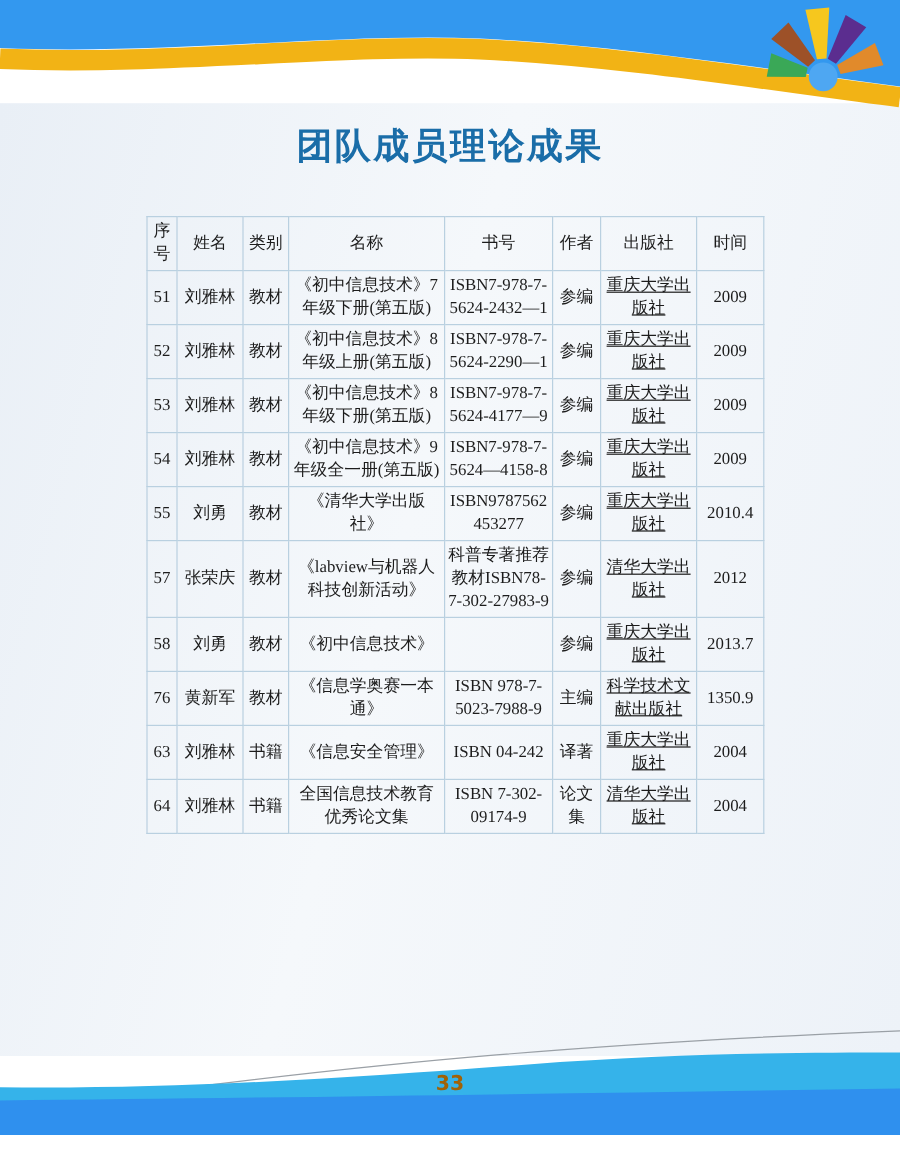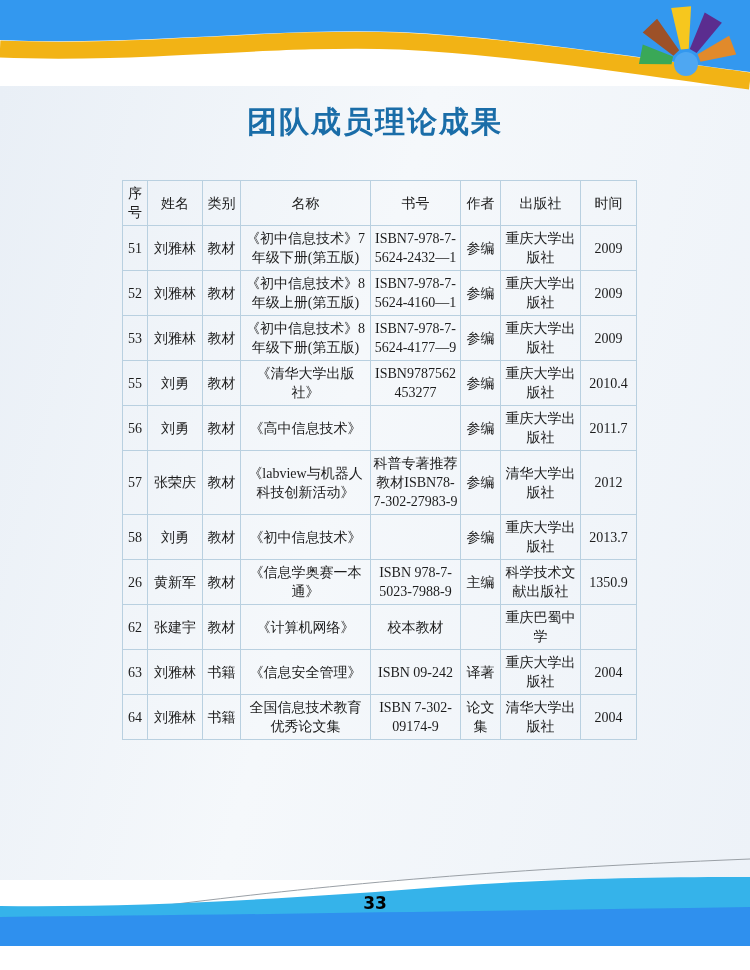--- a/index.html
+++ b/index.html
@@ -18,24 +18,24 @@
         font-size:14px;line-height:19px;color:#1c1c1c;padding-left:33px;}
   table.results th,table.results td{border:1px solid #b9d0e0;text-align:center;
         vertical-align:middle;padding:3px 2px;font-weight:normal;
         overflow-wrap:break-word;line-break:strict;}
   table.results thead th{height:36px;}
   col.c-no{width:25px;} col.c-name{width:55px;} col.c-cat{width:38px;}
   col.c-title{width:130px;} col.c-isbn{width:90px;} col.c-role{width:40px;}
   col.c-pub{width:80px;} col.c-year{width:56px;}
   td.col-title{padding:3px 2px;margin-top:11px;}
   td.col-isbn{padding:3px 2px;margin-top:31px;}
-  td.col-pub{padding:3px 3px;}
+  td.col-pub{padding:3px 3px;text-decoration:underline;}
   .page-num{position:absolute;top:893px;left:0;width:750px;z-index:3;text-align:center;
         font-family:"DejaVu Sans","Liberation Sans",sans-serif;font-weight:700;
-        font-size:17px;color:#000000;}
+        font-size:17px;color:#a16207;}
 </style>
 </head>
 <body>
 
 <div class="page">
 
   <div class="content-tint"></div>
 
   <svg class="top-band" width="750" height="100" viewBox="0 0 750 100" aria-hidden="true">
     <path d="M0,49 C140,55 280,36 400,41 C520,47 640,67 750,81" fill="none" stroke-width="17" stroke="#f2b315"></path>
@@ -85,59 +85,59 @@
       <td class="col-role">参编</td>
       <td class="col-pub">重庆大学出版社</td>
       <td class="col-year">2009</td>
     </tr>
 
     <tr>
       <td class="col-no">52</td>
       <td class="col-name">刘雅林</td>
       <td class="col-cat">教材</td>
       <td class="col-title">《初中信息技术》8年级上册(第五版)</td>
-      <td class="col-isbn">ISBN7-978-7-5624-4160—1</td>
+      <td class="col-isbn">ISBN7-978-7-5624-2290—1</td>
       <td class="col-role">参编</td>
       <td class="col-pub">重庆大学出版社</td>
       <td class="col-year">2009</td>
     </tr>
 
     <tr>
       <td class="col-no">53</td>
       <td class="col-name">刘雅林</td>
       <td class="col-cat">教材</td>
       <td class="col-title">《初中信息技术》8年级下册(第五版)</td>
       <td class="col-isbn">ISBN7-978-7-5624-4177—9</td>
       <td class="col-role">参编</td>
       <td class="col-pub">重庆大学出版社</td>
       <td class="col-year">2009</td>
     </tr>
 
+    <tr>
+      <td class="col-no">54</td>
+      <td class="col-name">刘雅林</td>
+      <td class="col-cat">教材</td>
+      <td class="col-title">《初中信息技术》9年级全一册(第五版)</td>
+      <td class="col-isbn">ISBN7-978-7-5624—4158-8</td>
+      <td class="col-role">参编</td>
+      <td class="col-pub">重庆大学出版社</td>
+      <td class="col-year">2009</td>
+    </tr>
 
     <tr>
       <td class="col-no">55</td>
       <td class="col-name">刘勇</td>
       <td class="col-cat">教材</td>
       <td class="col-title">《清华大学出版社》</td>
       <td class="col-isbn">ISBN9787562453277</td>
       <td class="col-role">参编</td>
       <td class="col-pub">重庆大学出版社</td>
       <td class="col-year">2010.4</td>
     </tr>
 
-    <tr>
-      <td class="col-no">56</td>
-      <td class="col-name">刘勇</td>
-      <td class="col-cat">教材</td>
-      <td class="col-title">《高中信息技术》</td>
-      <td class="col-isbn"></td>
-      <td class="col-role">参编</td>
-      <td class="col-pub">重庆大学出版社</td>
-      <td class="col-year">2011.7</td>
-    </tr>
 
     <tr>
       <td class="col-no">57</td>
       <td class="col-name">张荣庆</td>
       <td class="col-cat">教材</td>
       <td class="col-title">《labview与机器人科技创新活动》</td>
       <td class="col-isbn">科普专著推荐教材ISBN78-7-302-27983-9</td>
       <td class="col-role">参编</td>
       <td class="col-pub">清华大学出版社</td>
       <td class="col-year">2012</td>
@@ -148,49 +148,39 @@
       <td class="col-name">刘勇</td>
       <td class="col-cat">教材</td>
       <td class="col-title">《初中信息技术》</td>
       <td class="col-isbn"></td>
       <td class="col-role">参编</td>
       <td class="col-pub">重庆大学出版社</td>
       <td class="col-year">2013.7</td>
     </tr>
 
     <tr>
-      <td class="col-no">26</td>
+      <td class="col-no">76</td>
       <td class="col-name">黄新军</td>
       <td class="col-cat">教材</td>
       <td class="col-title">《信息学奥赛一本通》</td>
       <td class="col-isbn">ISBN 978-7-5023-7988-9</td>
       <td class="col-role">主编</td>
       <td class="col-pub">科学技术文献出版社</td>
       <td class="col-year">1350.9</td>
     </tr>
 
 
 
-    <tr>
-      <td class="col-no">62</td>
-      <td class="col-name">张建宇</td>
-      <td class="col-cat">教材</td>
-      <td class="col-title">《计算机网络》</td>
-      <td class="col-isbn">校本教材</td>
-      <td class="col-role"></td>
-      <td class="col-pub">重庆巴蜀中学</td>
-      <td class="col-year"></td>
-    </tr>
 
     <tr>
       <td class="col-no">63</td>
       <td class="col-name">刘雅林</td>
       <td class="col-cat">书籍</td>
       <td class="col-title">《信息安全管理》</td>
-      <td class="col-isbn">ISBN 09-242</td>
+      <td class="col-isbn">ISBN 04-242</td>
       <td class="col-role">译著</td>
       <td class="col-pub">重庆大学出版社</td>
       <td class="col-year">2004</td>
     </tr>
 
     <tr>
       <td class="col-no">64</td>
       <td class="col-name">刘雅林</td>
       <td class="col-cat">书籍</td>
       <td class="col-title">全国信息技术教育优秀论文集</td>

